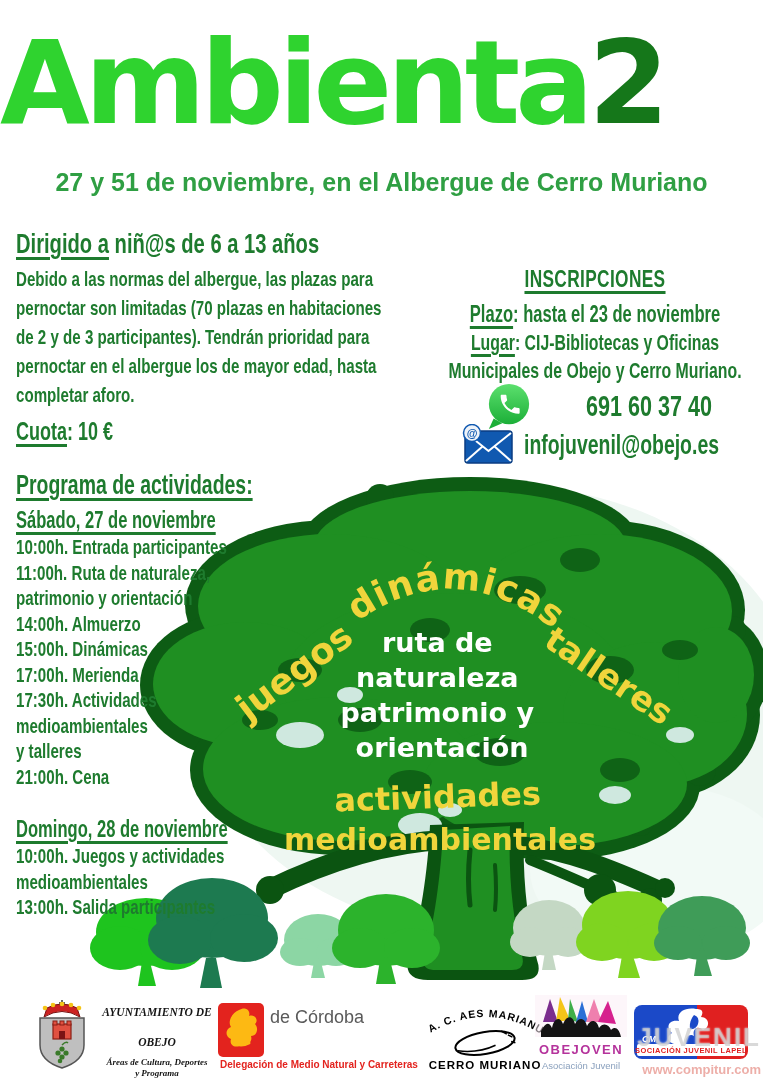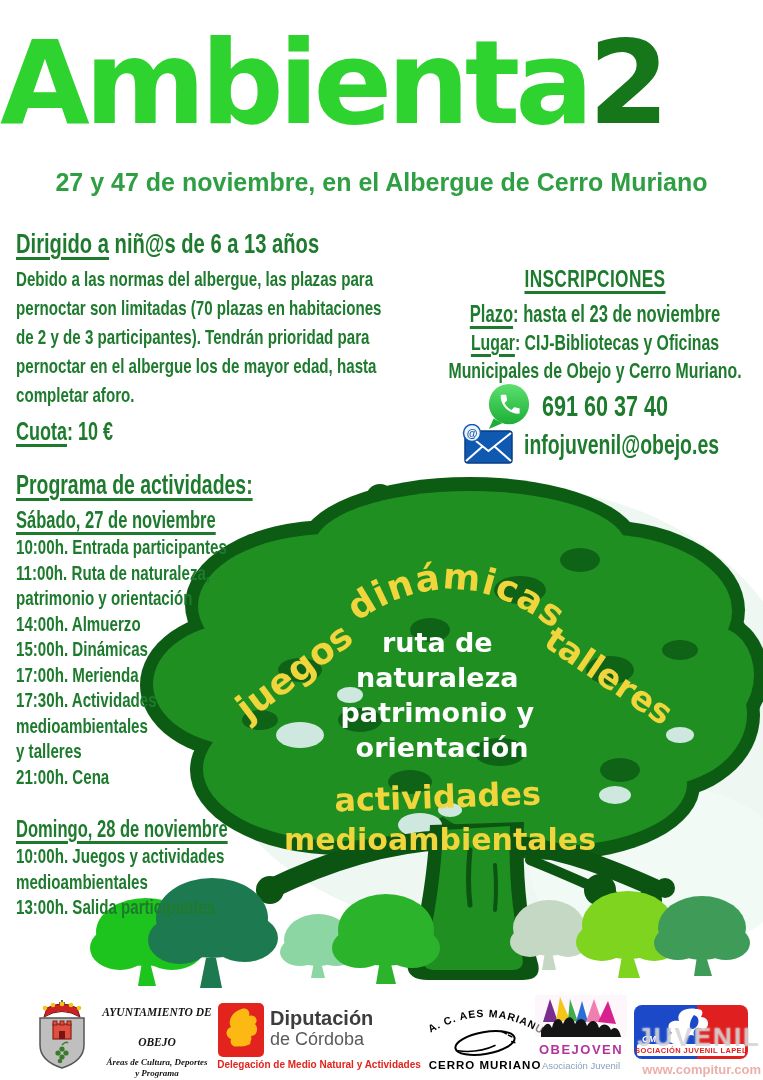--- a/index.html
+++ b/index.html
@@ -29,21 +29,21 @@
   .inscriptions{position:absolute;left:432px;top:264px;width:326px;}
   .insc-inner{width:460px;margin-left:-67px;transform:scaleX(0.72);
               transform-origin:center top;text-align:center;}
   .insc-heading{font-size:24px;line-height:30px;font-weight:bold;letter-spacing:.5px;}
   .insc-plazo{margin-top:6px;font-size:23px;line-height:29px;font-weight:bold;}
   .insc-lugar{font-size:22px;line-height:28px;font-weight:bold;}
 
   .contact-row{position:absolute;display:flex;align-items:center;z-index:2;}
   .contact-row .txt{font-weight:bold;color:#1e7b2e;white-space:nowrap;
                     transform:scaleX(0.72);transform-origin:left center;margin-left:10px;}
-  .phone-row{left:486px;top:382px;}
+  .phone-row{left:486px;top:382px;gap:44px;}
   .phone-row .txt{font-size:30px;}
   .email-row{left:462px;top:424px;}
   .email-row .txt{font-size:27px;}
 
   .program{position:absolute;left:16px;top:468px;width:360px;z-index:2;}
   .program h3{margin:0;font-size:27px;line-height:34px;font-weight:bold;}
   .day-title{margin-top:4px;font-size:23px;line-height:28px;font-weight:bold;}
   .prog-line{font-size:21px;line-height:25.5px;font-weight:bold;}
   .sunday{margin-top:26px;}
 
@@ -80,21 +80,21 @@
   .wm2{font-size:13px;font-weight:bold;color:rgba(225,120,110,.6);line-height:15px;margin-top:11px;}
 </style>
 </head>
 <body>
 
 <div class="poster">
 
   <div class="title-row">
     <span class="t-main">Ambienta</span><span class="t-suffix">2</span>
   </div>
-  <div class="subtitle">27 y 47 de noviembre, en el Albergue de Cerro Muriano</div>
+  <div class="subtitle">27 y 51 de noviembre, en el Albergue de Cerro Muriano</div>
 
   <div class="audience cond green">
     <h2><span class="u">Dirigido a</span><span> niñ@s de 6 a 13 años</span></h2>
     <div class="body-lines">
 
     <div class="body-line">Debido a las normas del albergue, las plazas para</div>
         <div class="body-line">pernoctar son limitadas (70 plazas en habitaciones</div>
         <div class="body-line">de 2 y de 3 participantes). Tendrán prioridad para</div>
         <div class="body-line">pernoctar en el albergue los de mayor edad, hasta</div>
         <div class="body-line">completar aforo.</div>
@@ -347,24 +347,23 @@
       <div class="ayto-l3">Áreas de Cultura, Deportes</div>
       <div class="ayto-l4">y Programa</div>
     </div>
 
     <svg width="46" height="54" viewBox="0 0 46 54" style="position:absolute;left:218px;top:10px;">
       <rect x="0" y="0" width="46" height="54" rx="5" fill="#e3231e"></rect>
       <path d="M21,7 C27,3 33,7 31,13 C37,11 41,17 37,21 C41,25 39,33 33,33 C35,39 29,44 23,42 C17,46 11,42 13,36 C7,34 7,26 13,24 C9,18 15,9 21,7 Z" fill="#fdb913"></path>
       <path d="M15,40 q8,4 16,0" stroke="#fdb913" stroke-width="3" fill="none" stroke-linecap="round"></path>
     </svg>
     <div class="dipu-name">
-      <div class="dipu-n1">Diputación</div>
       <div class="dipu-n2">de Córdoba</div>
     </div>
-    <div class="dipu-sub">Delegación de Medio Natural y Actividades</div>
+    <div class="dipu-sub">Delegación de Medio Natural y Carreteras</div>
 
     <svg width="140" height="82" viewBox="0 0 140 82" style="position:absolute;left:415px;top:0;">
       <defs>
           <path id="marArc" d="M12,42 Q70,6 128,42" fill="none"></path>
         </defs>
       <text font-size="10.5" font-weight="bold" fill="#000" letter-spacing="1" font-family="Liberation Sans,sans-serif">
         <textPath href="#marArc" startOffset="4">A. C. AES MARIANUM</textPath>
       </text>
       <g transform="translate(70,50) rotate(-10)">
         <ellipse cx="0" cy="0" rx="30" ry="11" fill="#ffffff" stroke="#000" stroke-width="2"></ellipse>

